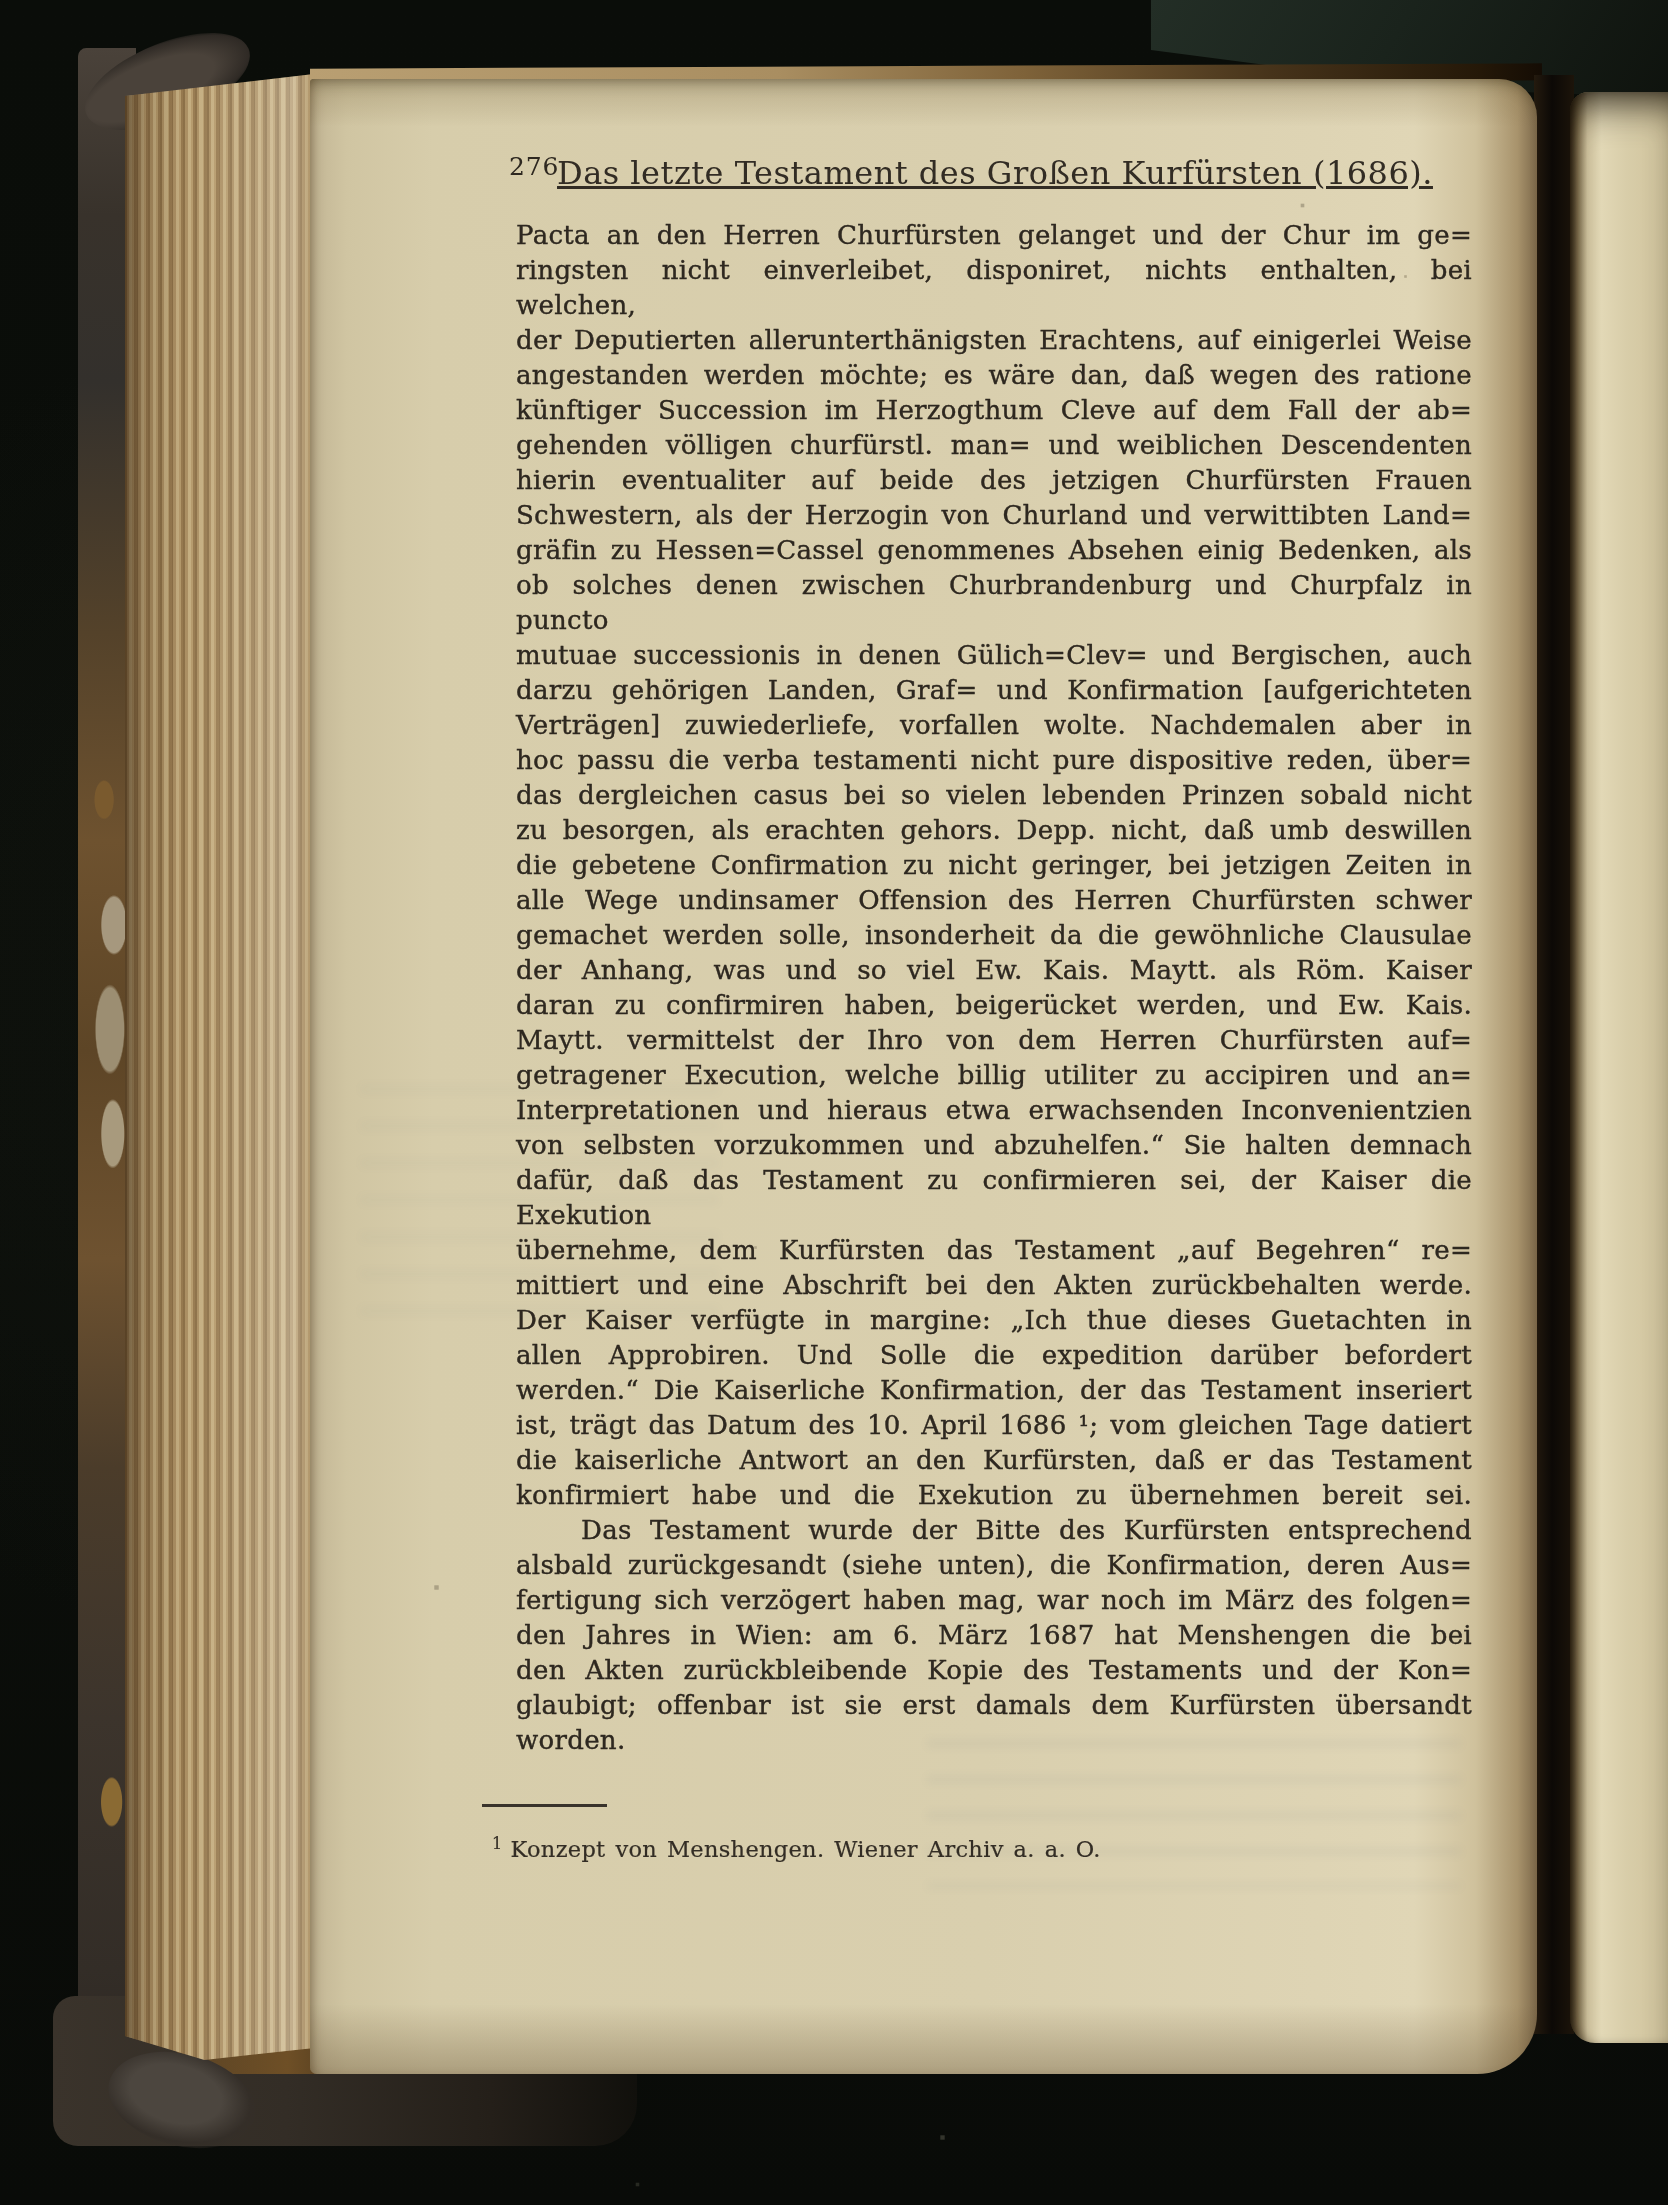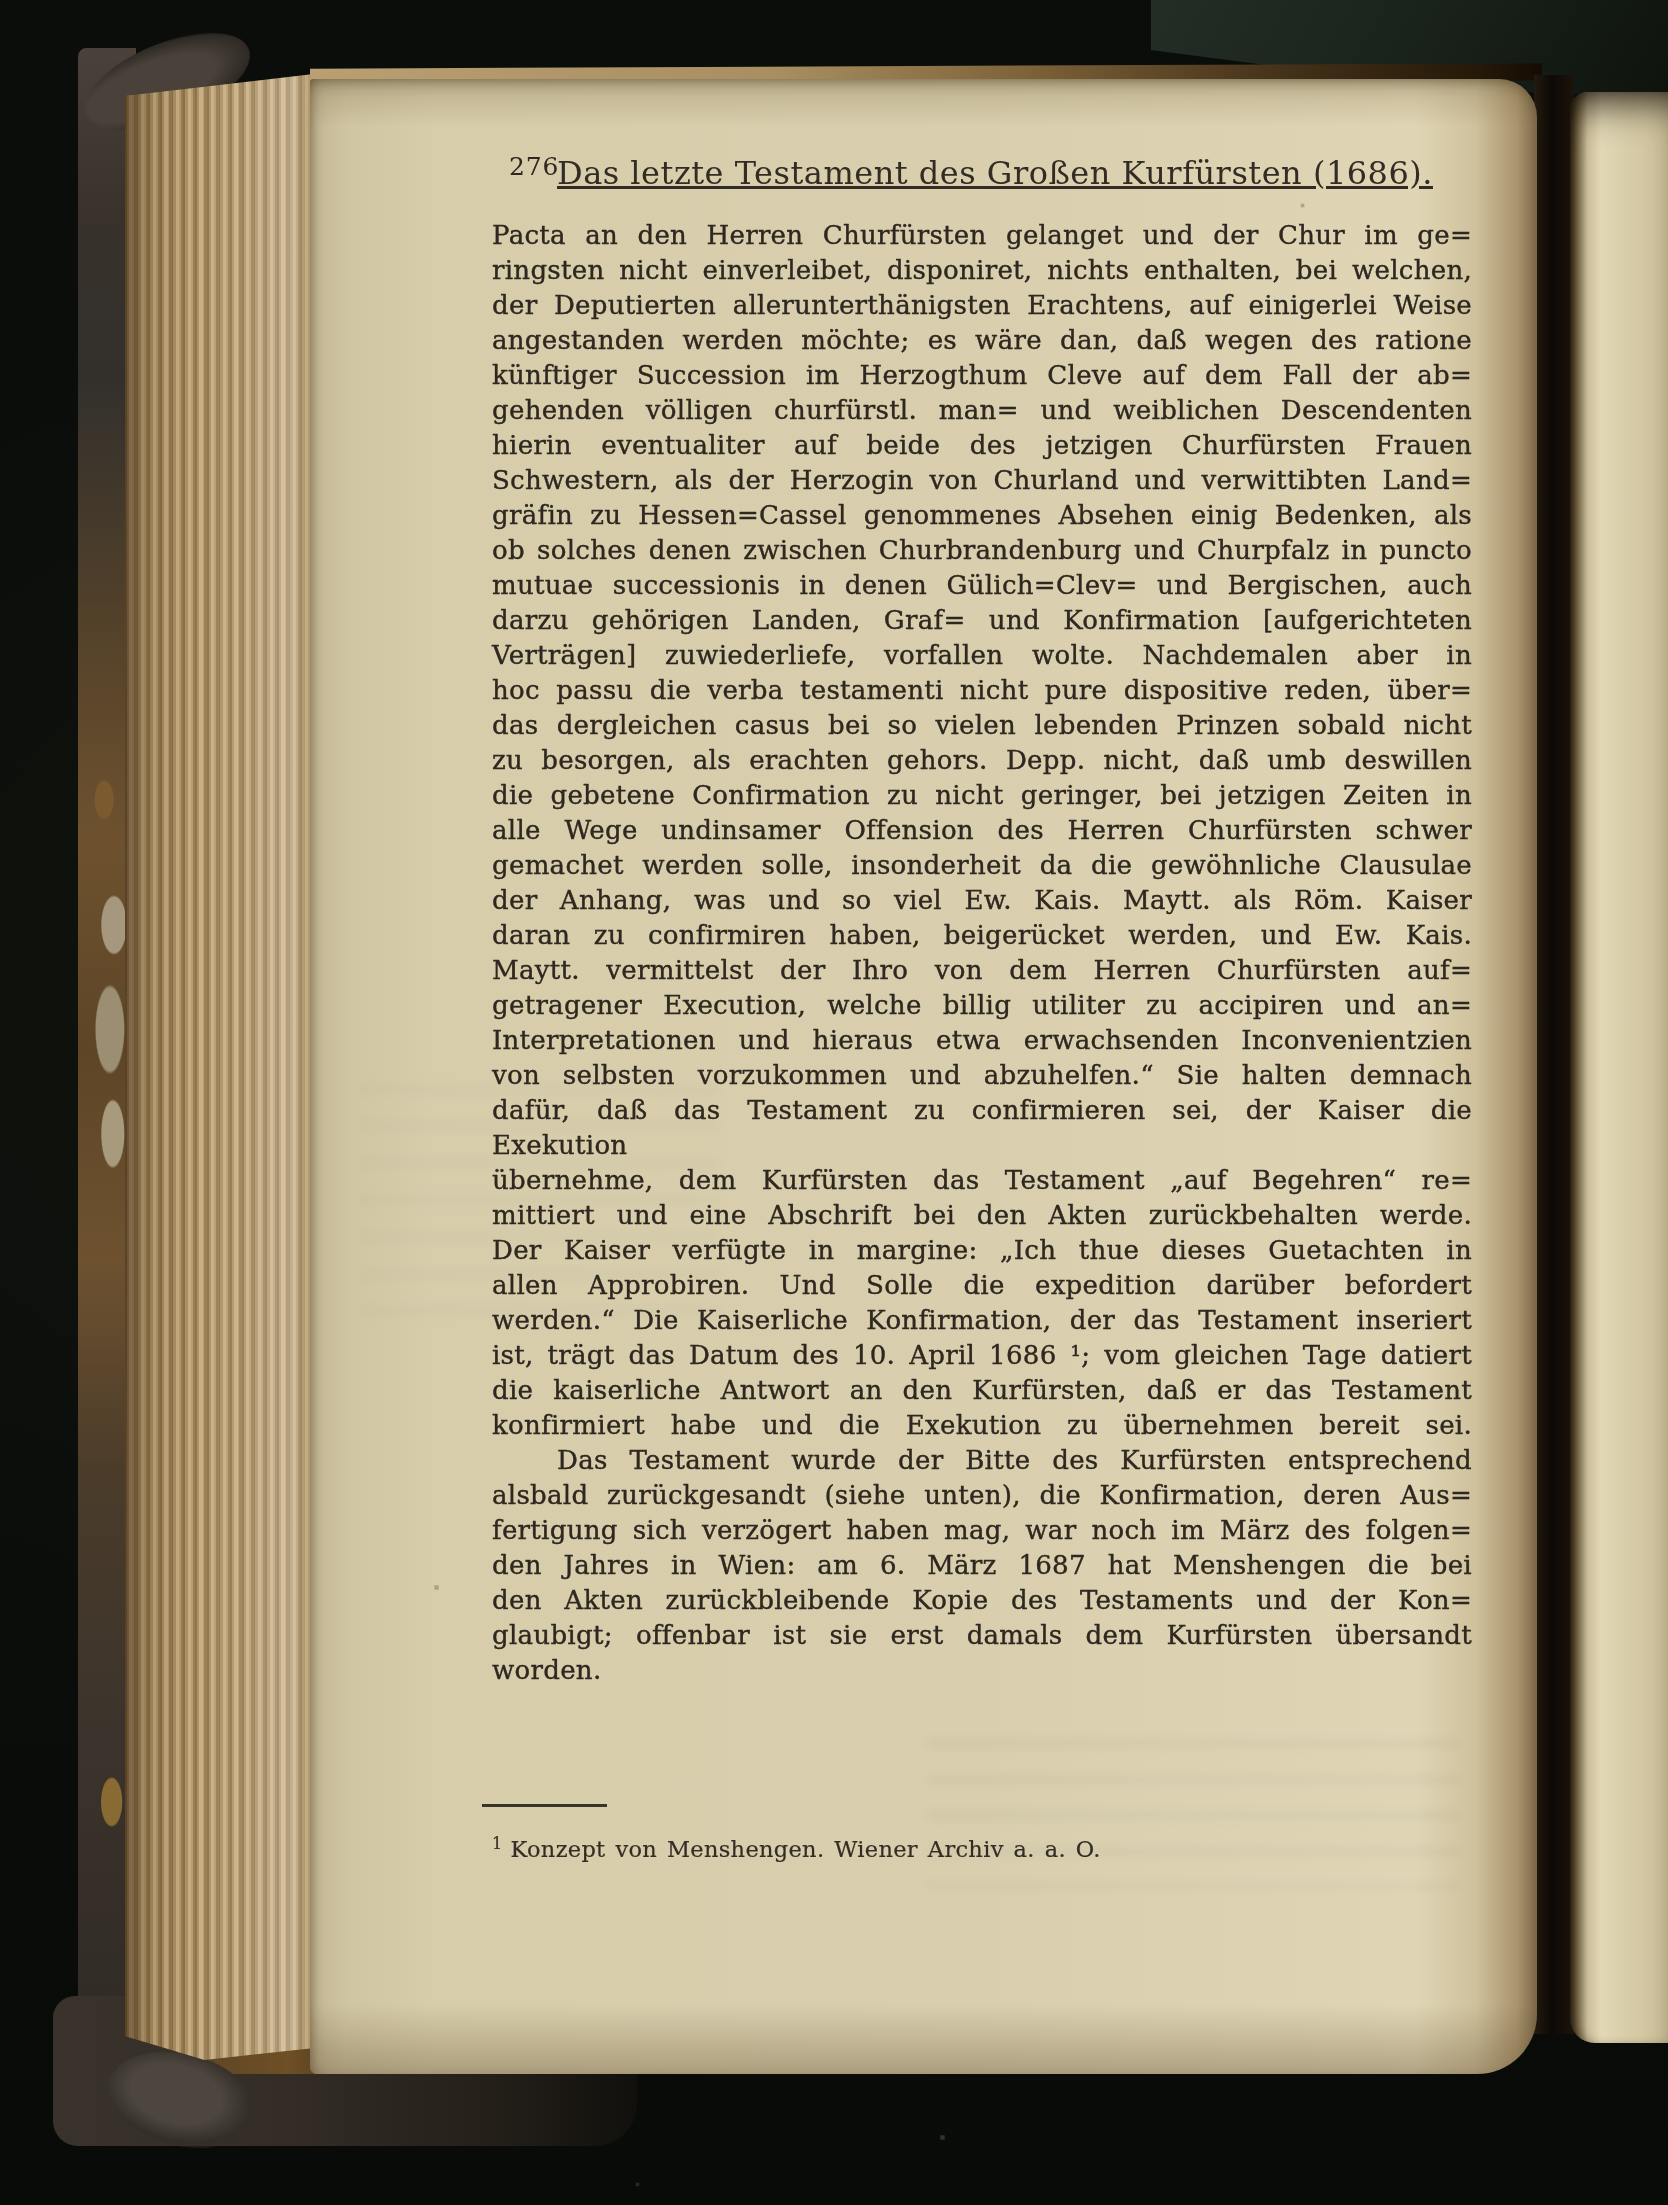--- a/index.html
+++ b/index.html
@@ -75,21 +75,21 @@
   .pagenum{left:199px;top:0;font-size:25px;letter-spacing:0.8px;color:#2e2820;}
   .header-title{left:685px;top:1.7px;transform:translateX(-50%);white-space:nowrap;
     font-size:32px;letter-spacing:0.5px;color:#322c24;text-decoration:underline;}
 
   
   .textblock{left:182px;top:139px;width:980px;}
   .tl{position:relative;display:block;font-size:26px;line-height:35px;
       text-align:justify;text-align-last:justify;color:#2e2820;
       letter-spacing:0.3px;word-spacing:2.9px;
       -webkit-text-stroke:0.3px #2e2820;
-      text-shadow:0.3px 0.3px 0 rgba(46,40,32,.30);}
+      text-shadow:0.3px 0.3px 0 rgba(46,40,32,.30);margin-left:24px;}
   .tl.pl{text-align-last:left;}
   .tl.ind{text-indent:65px;}
 
   
   .footnote-rule{left:172px;top:1725px;width:125px;height:2.5px;background:#39332b;}
   .footnote{left:182px;top:1751px;width:980px;font-size:22.5px;line-height:27px;
     color:#332d25;-webkit-text-stroke:0.2px #332d25;}
   .footnote .fmark{position:static;font-size:16px;vertical-align:7.5px;margin-right:8.3px;}
   .footnote .ftext{position:static;letter-spacing:0.3px;word-spacing:2.5px;}
   .fn-indent{display:inline-block;width:52px;}

